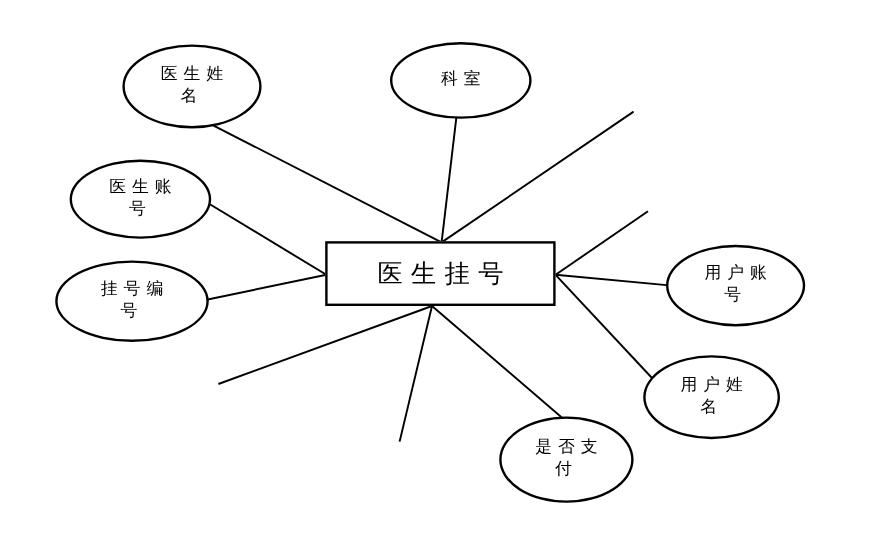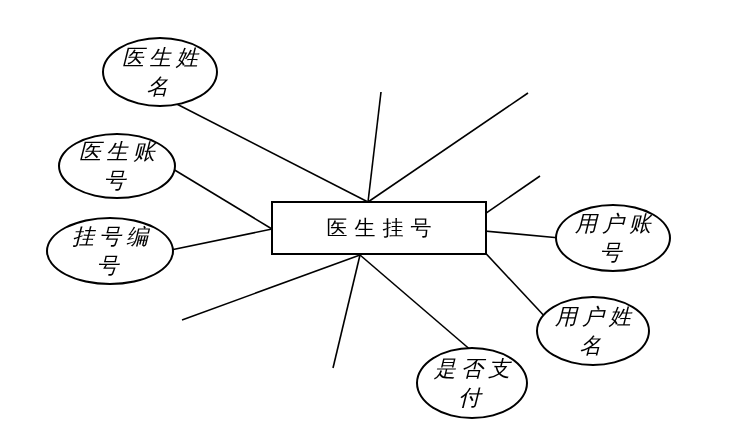--- a/index.html
+++ b/index.html
@@ -33,23 +33,22 @@
     background: #ffffff;
     border: 2px solid #000000;
     display: flex;
     align-items: center;
     justify-content: center;
     z-index: 1;
     color: #000000;
   }
   .ellipse {
     border-radius: 50%;
-    font-size: 22px;
+    font-size: 14px;
     line-height: 1.32;
-    font-style: italic;
   }
   .entity {
     font-size: 21px;
   }
   .node-label {
     display: block;
     text-align: center;
     white-space: pre-line;
     letter-spacing: 5px;
     text-indent: 5px; 
@@ -71,29 +70,32 @@
     <line x1="168" y1="166" x2="272" y2="229"></line>
     <line x1="166" y1="251" x2="272" y2="229"></line>
     <line x1="540" y1="176" x2="463" y2="229"></line>
     <line x1="560" y1="238" x2="463" y2="229"></line>
     <line x1="548" y1="320" x2="463" y2="229"></line>
     <line x1="182" y1="320" x2="360" y2="255"></line>
     <line x1="333" y1="368" x2="360" y2="255"></line>
     <line x1="473" y1="352" x2="360" y2="255"></line>
   </svg>
 
-  <div class="node entity" style="left:271px; top:201px; width:216px; height:54px;">
+  <div class="node entity" style="left:271px; top:201px; width:192px; height:54px;">
     <span class="node-label">医生挂号</span>
   </div>
 
   <div class="node ellipse" style="left:102px; top:37px; width:116px; height:70px;">
     <span class="node-label">医生姓
 名</span>
   </div>
 
+  <div class="node ellipse" style="left:325px; top:35px; width:118px; height:64px;">
+    <span class="node-label">科室</span>
+  </div>
 
 
   <div class="node ellipse" style="left:58px; top:133px; width:118px; height:66px;">
     <span class="node-label">医生账
 号</span>
   </div>
 
   <div class="node ellipse" style="left:46px; top:217px; width:128px; height:68px;">
     <span class="node-label">挂号编
 号</span>

